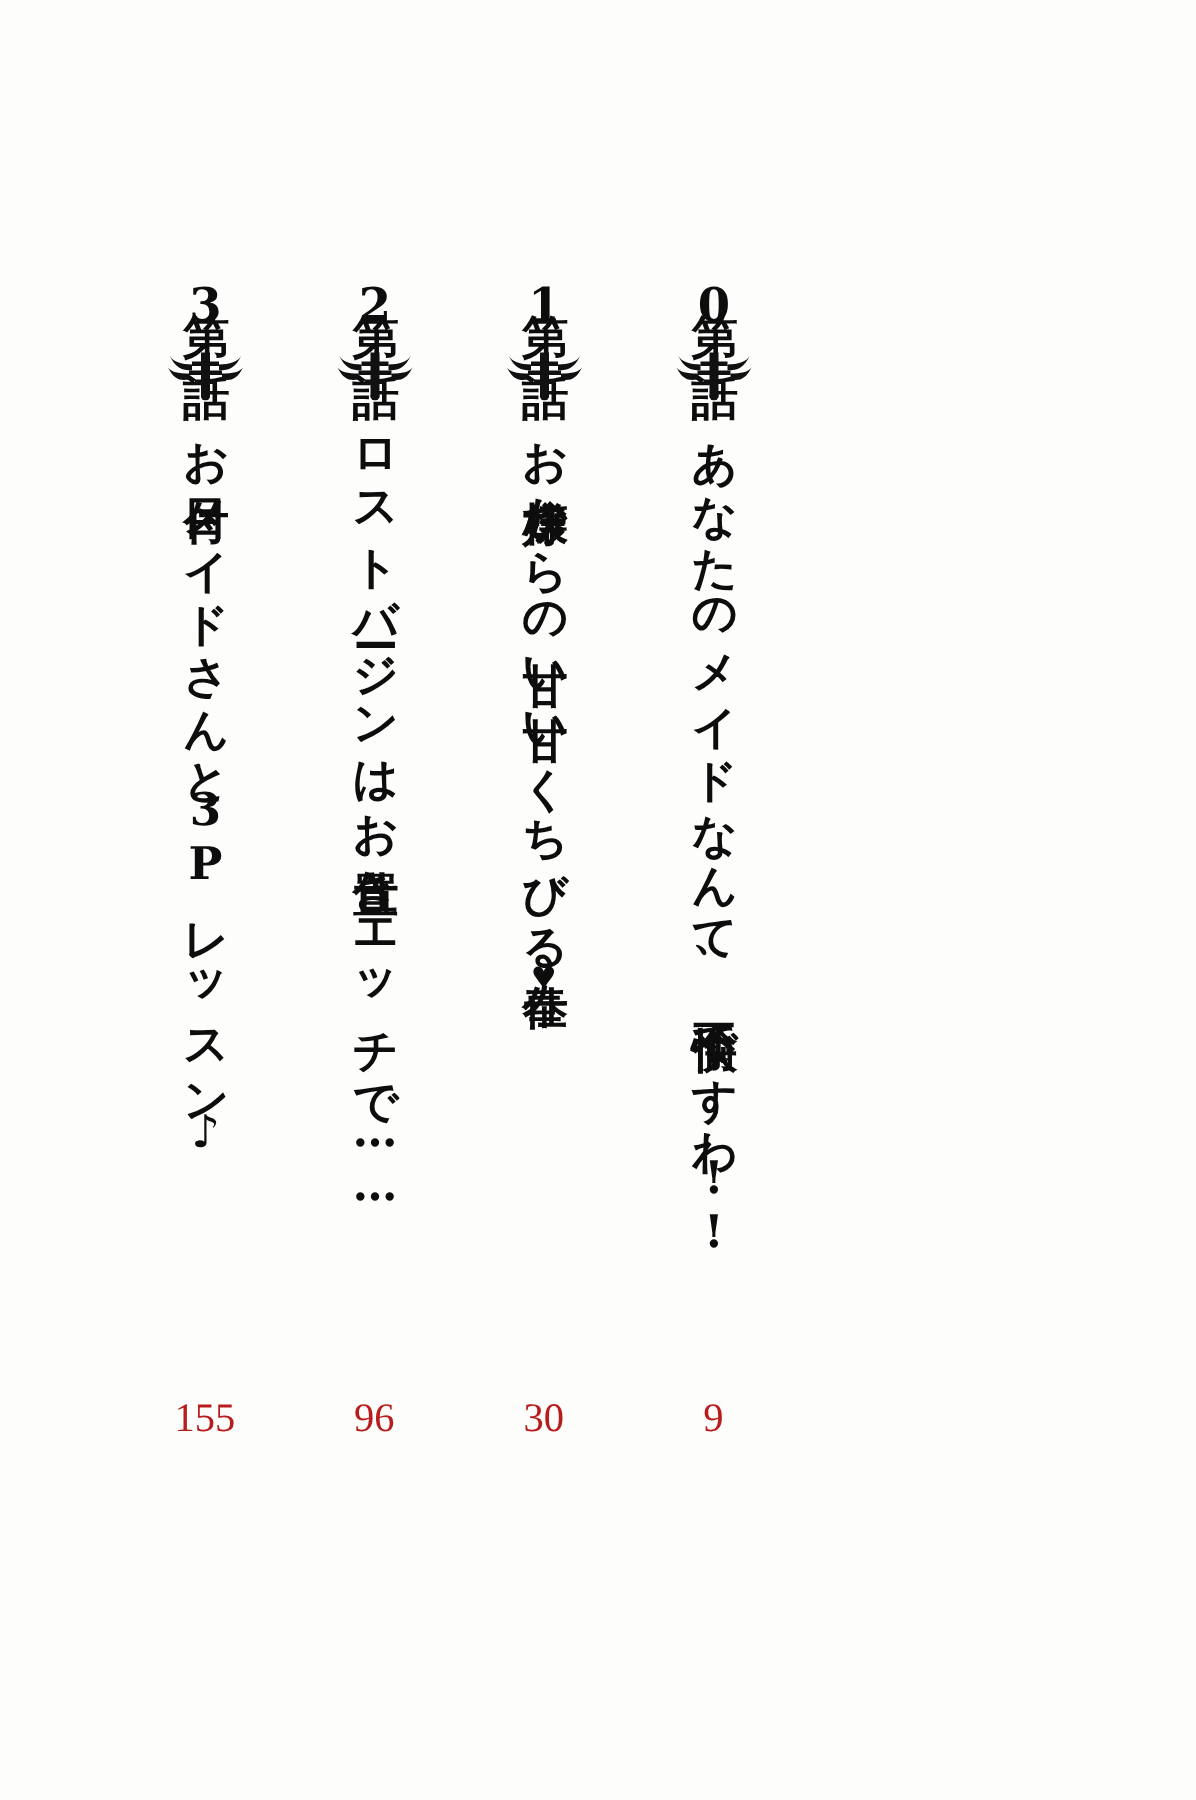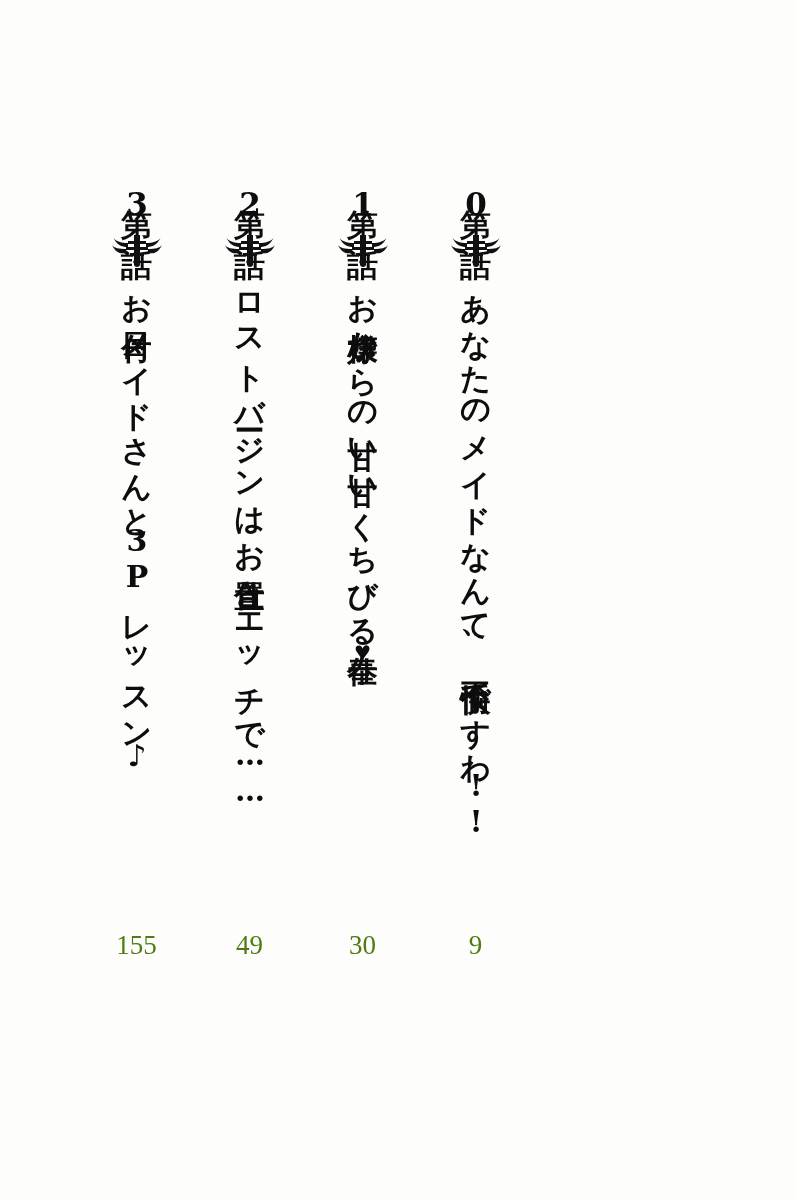--- a/index.html
+++ b/index.html
@@ -94,21 +94,21 @@
     align-items: center;
     gap: 55px;
     padding-right: 185px;
   }
   .pnum {
     width: 58px;
     text-align: center;
     font-size: 27px;
     font-family: "Liberation Serif", serif;
     font-weight: 400;
-    color: #4d7c0f;
+    color: #b91c1c;
   }
 </style>
 </head>
 <body>
 
 <div class="page">
 
   <div class="toc">
 
     <div class="entry">
@@ -190,17 +190,17 @@
         </svg>
       </div>
       <div class="vtext chapter-title">お目付メイドさんと3Pレッスン♪</div>
     </div>
 
   </div>
 
   <div class="page-numbers">
     <div class="pnum">9</div>
     <div class="pnum">30</div>
-    <div class="pnum">49</div>
+    <div class="pnum">96</div>
     <div class="pnum">155</div>
   </div>
 
 </div>
 
 </body></html>

